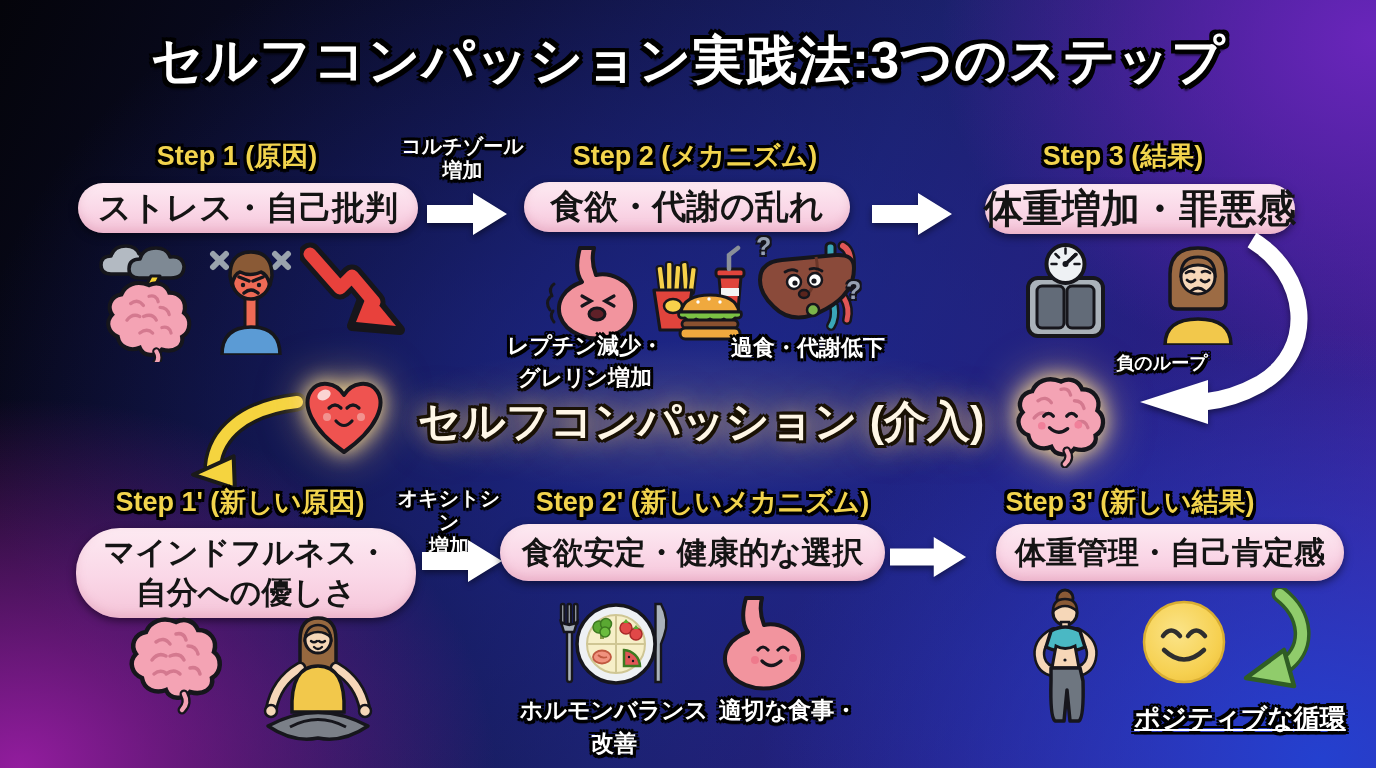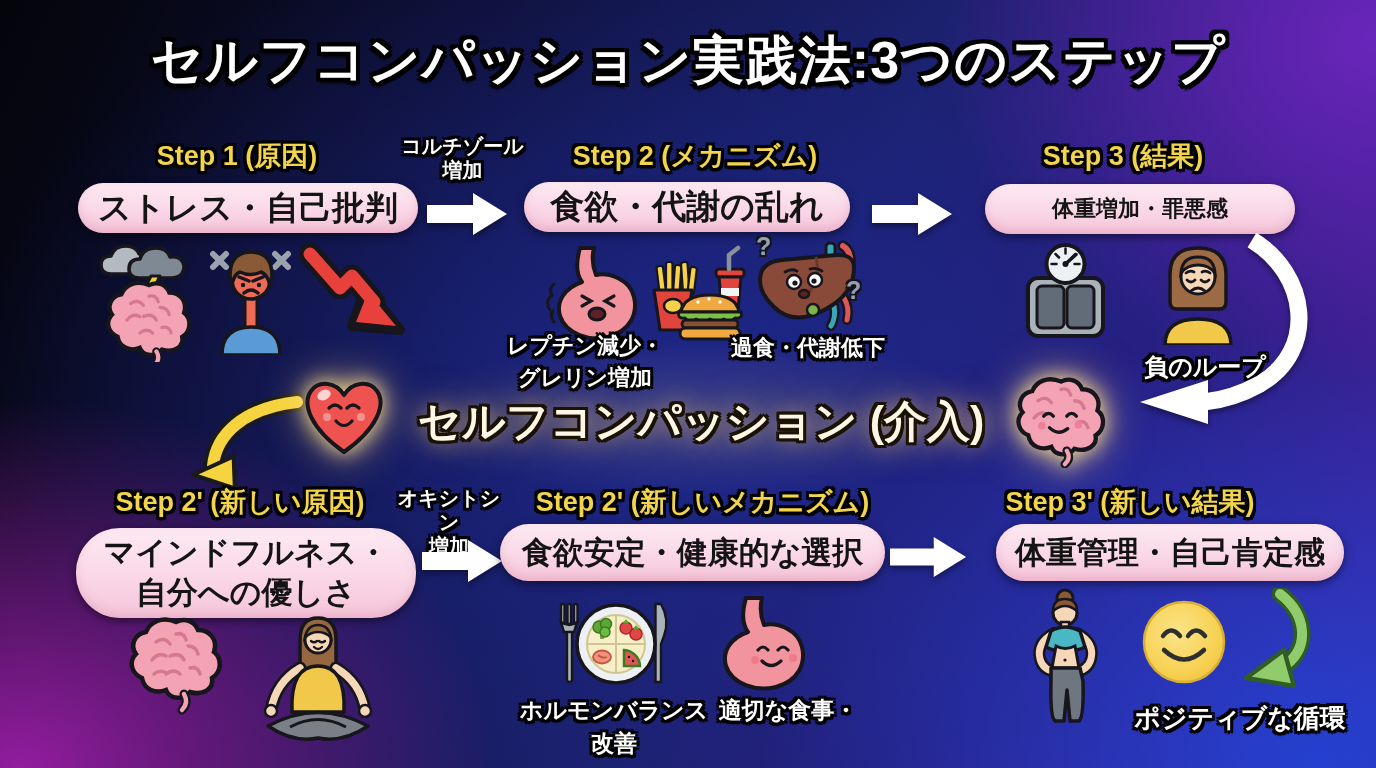--- a/index.html
+++ b/index.html
@@ -68,21 +68,21 @@
   </svg>
 
   <div class="abs step-label" style="left:545px;top:138px;width:300px;">Step 2 (メカニズム)</div>
   <div class="abs pill" style="left:524px;top:182px;width:326px;height:50px;font-size:34px;">食欲・代謝の乱れ</div>
 
   <svg class="abs harrow" style="left:872px;top:191px;" width="82" height="46" viewBox="0 0 82 46">
     <path d="M0 14 H46 V2 L80 23 L46 44 V32 H0 Z" fill="#ffffff"></path>
   </svg>
 
   <div class="abs step-label" style="left:973px;top:138px;width:300px;">Step 3 (結果)</div>
-  <div class="abs pill" style="left:985px;top:184px;width:310px;height:50px;font-size:22px;">体重増加・罪悪感</div>
+  <div class="abs pill" style="left:985px;top:184px;width:310px;height:50px;font-size:39px;">体重増加・罪悪感</div>
 
   <svg class="abs" style="left:95px;top:240px;" width="110" height="122" viewBox="0 0 110 122">
     <g stroke="#16161c" stroke-width="3.5" stroke-linejoin="round">
       <path d="M16 34 q-10 0 -10 -9 q0 -9 10 -9 q3 -10 15 -10 q10 0 13 8 q11 -2 13 8 q0 12 -12 12 z" fill="#b3bac2"></path>
       <path d="M44 38 q-10 0 -10 -9 q0 -10 11 -10 q3 -11 16 -11 q11 0 14 9 q12 -2 14 9 q0 12 -13 12 z" fill="#7e8994"></path>
     </g>
     <polygon points="56,36 43,62 52,62 45,84 67,54 56,54 65,36" fill="#f7d231" stroke="#16161c" stroke-width="3" stroke-linejoin="round"></polygon>
     <g transform="translate(8,36) scale(0.92)">
       <path d="M50 10 C 36 4 24 10 20 20 C 8 22 4 34 10 42 C 2 50 6 62 16 66 C 18 78 30 82 40 78 C 44 88 58 88 64 80 C 78 84 88 76 86 66 C 96 60 96 46 88 40 C 92 28 84 18 72 18 C 68 8 58 6 50 10 Z" fill="#f4a3b4" stroke="#16161c" stroke-width="4.5"></path>
       <path d="M58 82 q5 8 -2 15" fill="none" stroke="#16161c" stroke-width="9" stroke-linecap="round"></path>
@@ -193,21 +193,21 @@
     <circle cx="50" cy="37" r="17" fill="#f6d7b8" stroke="#16161c" stroke-width="3"></circle>
     <path d="M33 33 q1 -16 17 -16 q16 0 17 16 q-6 -8 -17 -8 q-11 0 -17 8 z" fill="#9c6b44" stroke="#16161c" stroke-width="3"></path>
     <g fill="none" stroke="#16161c" stroke-width="2.8" stroke-linecap="round">
       <path d="M38 33 q4 -3 8 -1 M54 32 q4 -2 8 1"></path>
       <path d="M39 40 q4 4 8 0 M53 40 q4 4 8 0"></path>
       <path d="M43 51 q7 -6 14 0"></path>
     </g>
     <path d="M17 105 q0 -26 33 -26 q33 0 33 26 z" fill="#f2c84b" stroke="#16161c" stroke-width="3.5"></path>
   </svg>
 
-  <div class="abs note" style="left:1105px;top:350px;width:200px;font-size:24px;">負のループ</div>
+  <div class="abs note" style="left:1062px;top:350px;width:200px;font-size:18px;">負のループ</div>
 
   <svg class="abs harrow" style="left:1100px;top:232px;" width="215" height="195" viewBox="0 0 215 195">
     <path d="M152 8 C 208 42 218 118 160 152 C 142 162 124 168 104 170" fill="none" stroke="#ffffff" stroke-width="17"></path>
     <polygon points="108,148 108,192 40,170" fill="#ffffff"></polygon>
   </svg>
 
   <svg class="abs" style="left:182px;top:390px;" width="125" height="105" viewBox="0 0 125 105">
     <path d="M115 12 C 62 18 34 44 31 76" fill="none" stroke="#1a1a1a" stroke-width="19" stroke-linecap="round"></path>
     <path d="M115 12 C 62 18 34 44 31 76" fill="none" stroke="#f5d43f" stroke-width="12" stroke-linecap="round"></path>
     <polygon points="46,62 57,92 13,92" fill="#f5d43f" stroke="#1a1a1a" stroke-width="4" stroke-linejoin="round" transform="rotate(18 35 82)"></polygon>
@@ -232,21 +232,21 @@
     <path d="M56 82 q5 8 -2 14" fill="none" stroke="#f4a3b4" stroke-width="4.5" stroke-linecap="round"></path>
     <path d="M26 30 q8 -6 14 2 M50 18 q8 -2 10 6 M22 48 q6 -8 14 -4 M64 30 q8 0 10 8 M68 52 q8 -2 10 6" fill="none" stroke="#d4798f" stroke-width="3.5" stroke-linecap="round"></path>
     <g fill="none" stroke="#16161c" stroke-width="3.4" stroke-linecap="round">
       <path d="M32 46 q5 -6 10 0 M56 46 q5 -6 10 0"></path>
       <path d="M38 58 q9 9 19 1"></path>
     </g>
     <circle cx="30" cy="56" r="4" fill="#f0809a"></circle>
     <circle cx="68" cy="55" r="4" fill="#f0809a"></circle>
   </svg>
 
-  <div class="abs step-label" style="left:60px;top:484px;width:360px;">Step 2' (新しい原因)</div>
+  <div class="abs step-label" style="left:60px;top:484px;width:360px;">Step 1' (新しい原因)</div>
 
   <div class="abs note" style="left:388px;top:486px;width:122px;font-size:20px;line-height:1.2;">
     <span style="display:block;">オキシトシン</span>
     <span style="display:block;">増加</span>
   </div>
 
   <div class="abs pill two-line" style="left:76px;top:528px;width:340px;height:90px;font-size:31px;">
     <span>マインドフルネス・</span>
     <span>自分への優しさ</span>
   </div>
@@ -371,15 +371,15 @@
       <path d="M24 52 q20 19 40 0"></path>
     </g>
   </svg>
 
   <svg class="abs" style="left:1228px;top:588px;" width="85" height="115" viewBox="0 0 85 115">
     <path d="M52 6 C 78 26 84 60 54 80" fill="none" stroke="#2f5d24" stroke-width="17" stroke-linecap="round"></path>
     <path d="M52 6 C 78 26 84 60 54 80" fill="none" stroke="#90cc6b" stroke-width="10" stroke-linecap="round"></path>
     <polygon points="56,62 66,98 18,90" fill="#90cc6b" stroke="#2f5d24" stroke-width="4.5" stroke-linejoin="round"></polygon>
   </svg>
 
-  <div class="abs note" style="left:1115px;top:700px;width:250px;font-size:26px;">ポジティブな循環</div>
+  <div class="abs note" style="left:1115px;top:700px;width:250px;font-size:26px;text-decoration:underline;">ポジティブな循環</div>
 
 </div>
 
 </body></html>

